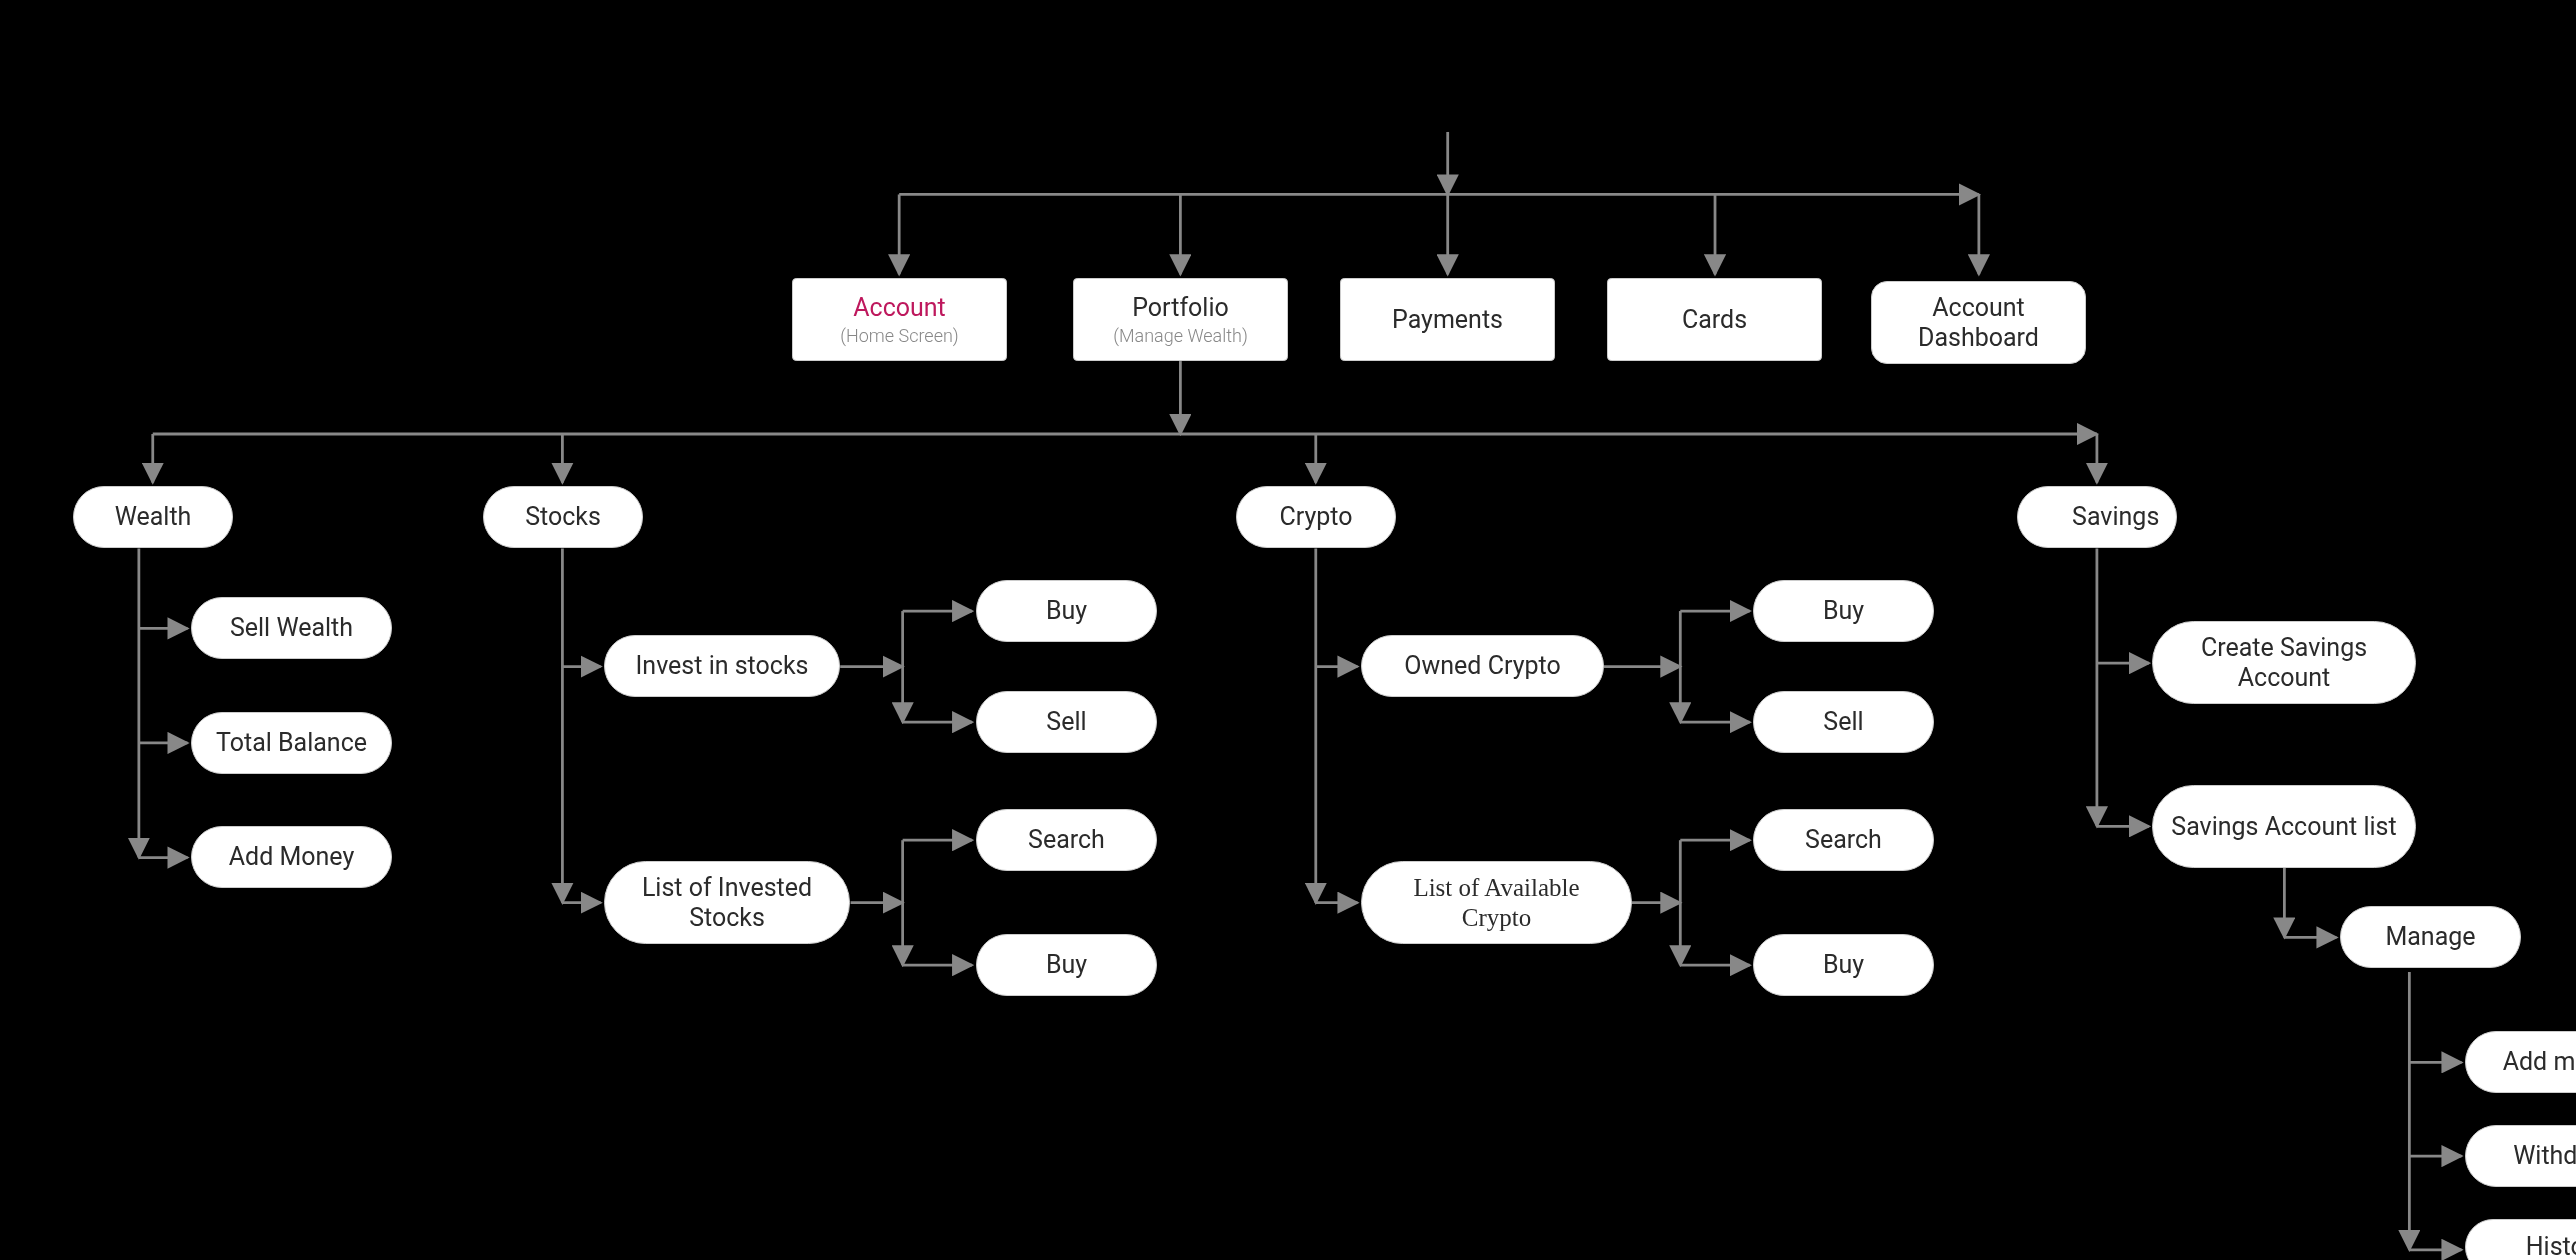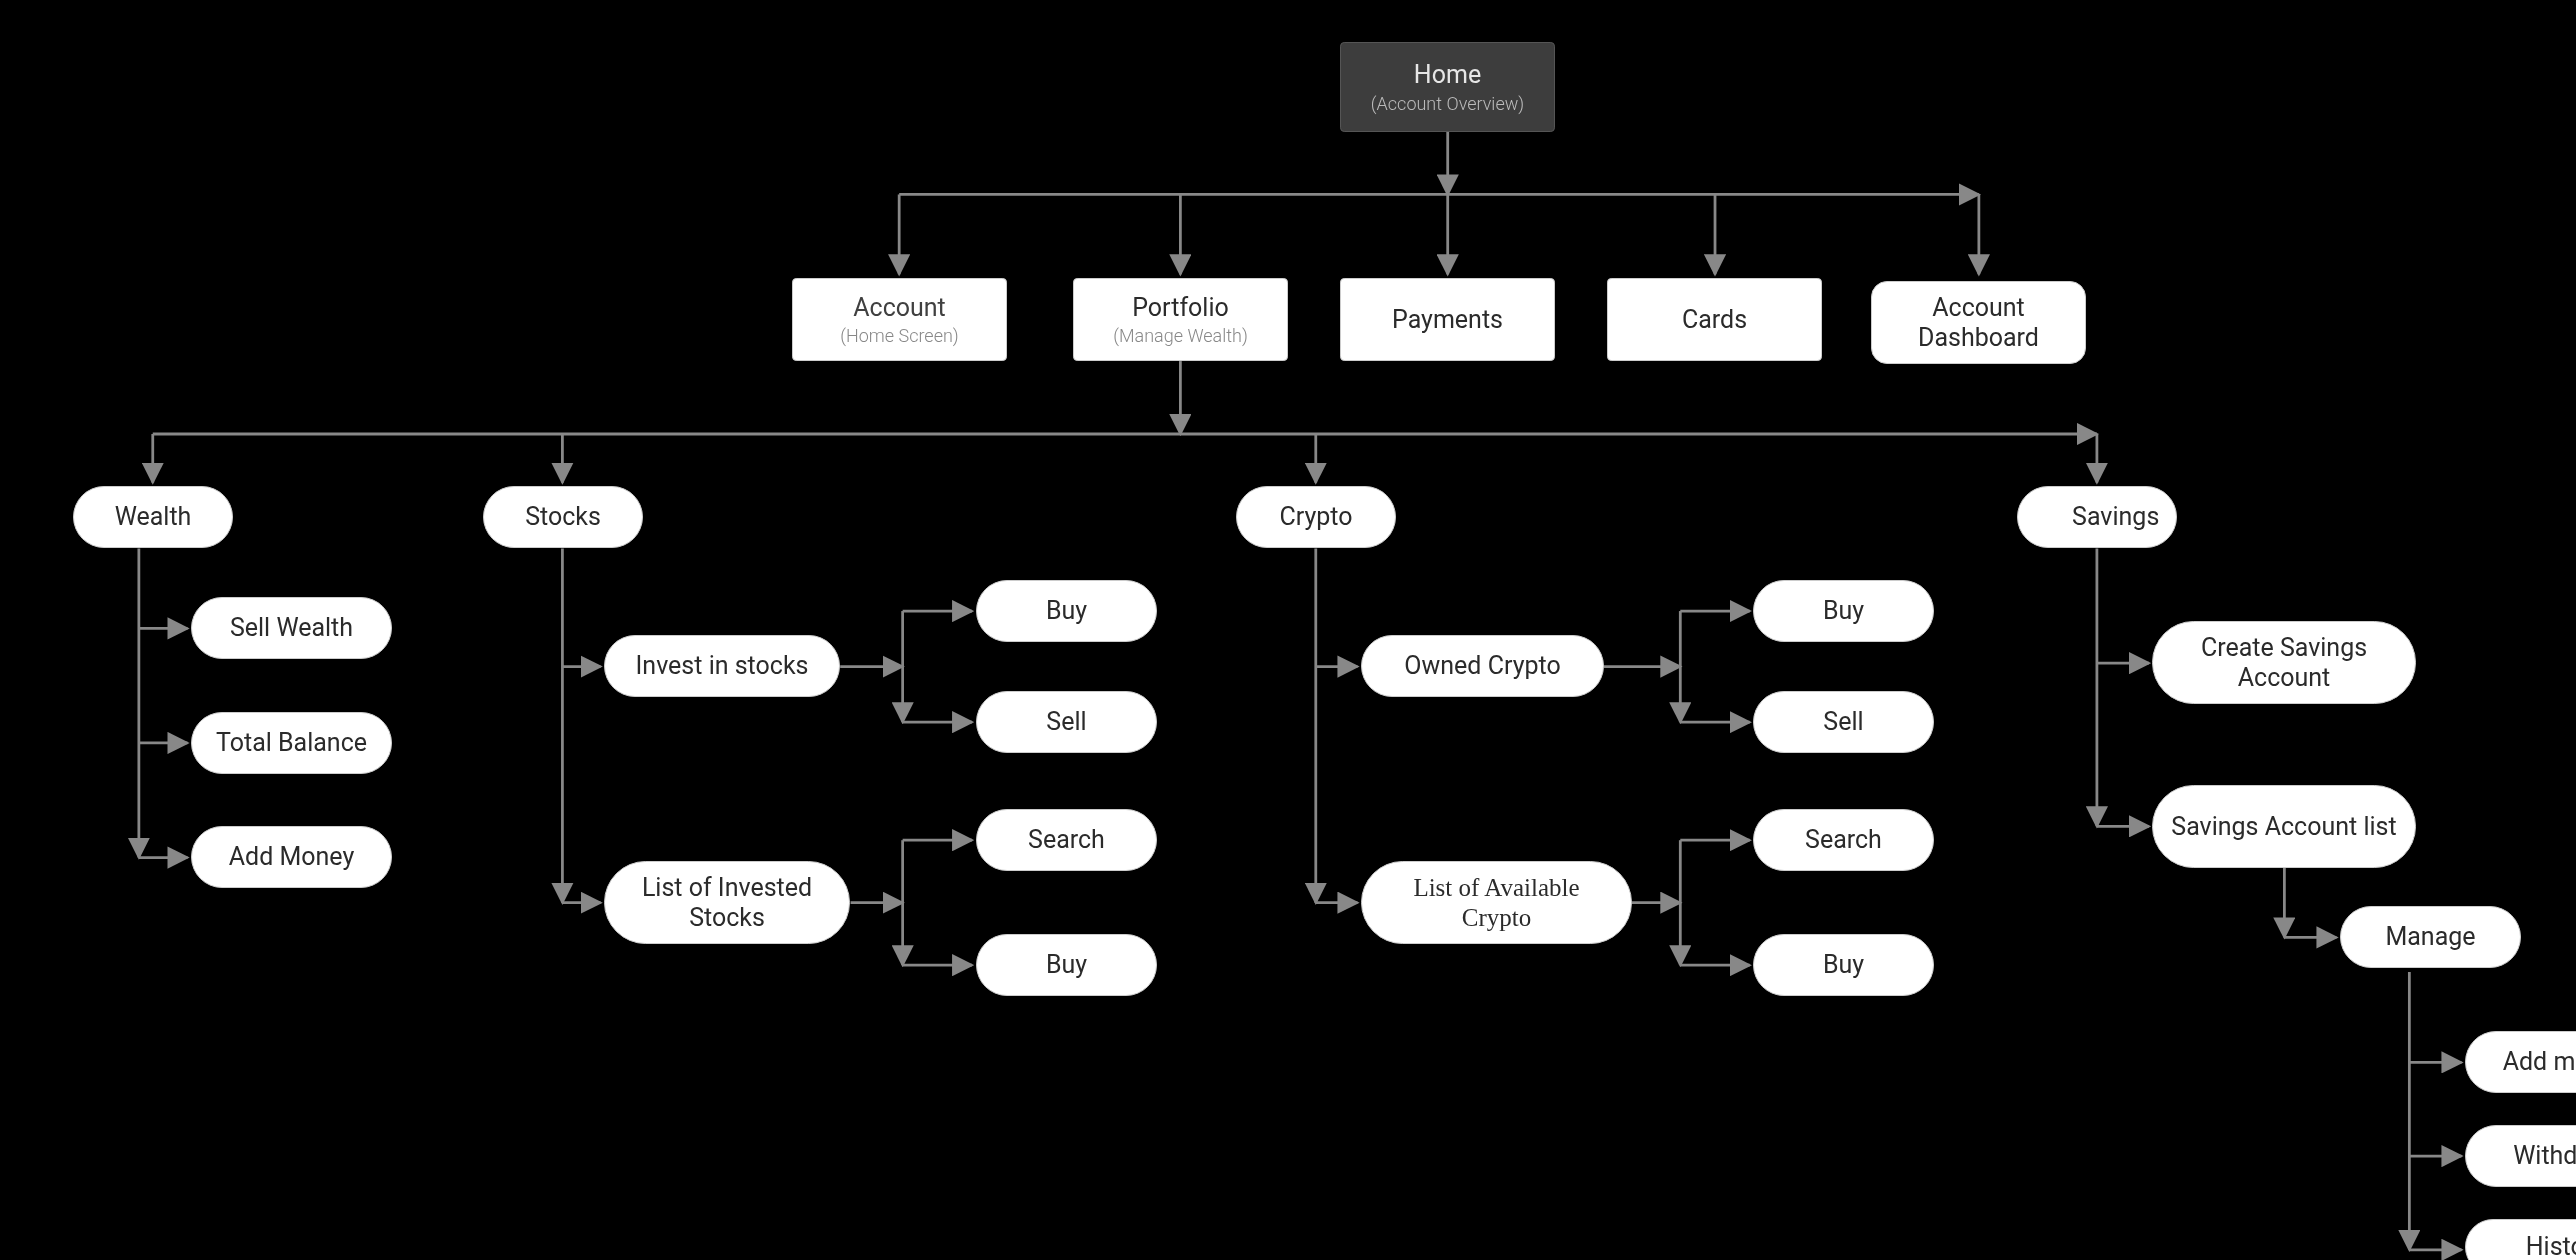--- a/index.html
+++ b/index.html
@@ -54,21 +54,21 @@
   .subtitle {
     font-size: 18px;
     font-weight: 300;
     color: #888;
     margin-top: 2.8px;
   }
   .node.dark .subtitle {
     color: #bbb;
   }
   .dimmed .title {
-    color: #404040;
+    color: #be185d;
   }
 </style>
 </head>
 <body>
 
 <div class="canvas">
 
   <svg class="connectors" viewBox="0 0 3710 1816">
     <defs>
       <marker id="arrow" viewBox="0 0 10 10" refX="9" refY="5" markerWidth="8" markerHeight="8" orient="auto-start-reverse">
@@ -133,24 +133,20 @@
       <line x1="3290" y1="1250" x2="3290" y2="1350" marker-end=""></line>
       <line x1="3290" y1="1350" x2="3365" y2="1350"></line>
 
       <line x1="3470" y1="1400" x2="3470" y2="1800" marker-end=""></line>
       <line x1="3470" y1="1530" x2="3545" y2="1530"></line>
       <line x1="3470" y1="1665" x2="3545" y2="1665"></line>
       <line x1="3470" y1="1800" x2="3545" y2="1800"></line>
     </g>
   </svg>
 
-  <div class="node dark rect" style="left:1340px; top:42px; width:215px; height:90px;">
-    <div class="title">Home</div>
-    <div class="subtitle">(Account Overview)</div>
-  </div>
 
   <div class="node rect dimmed" style="left:792px; top:278px; width:215px; height:83px;">
     <div class="title">Account</div>
     <div class="subtitle">(Home Screen)</div>
   </div>
   <div class="node rect" style="left:1073px; top:278px; width:215px; height:83px;">
     <div class="title">Portfolio</div>
     <div class="subtitle">(Manage Wealth)</div>
   </div>
   <div class="node rect" style="left:1340px; top:278px; width:215px; height:83px;">

